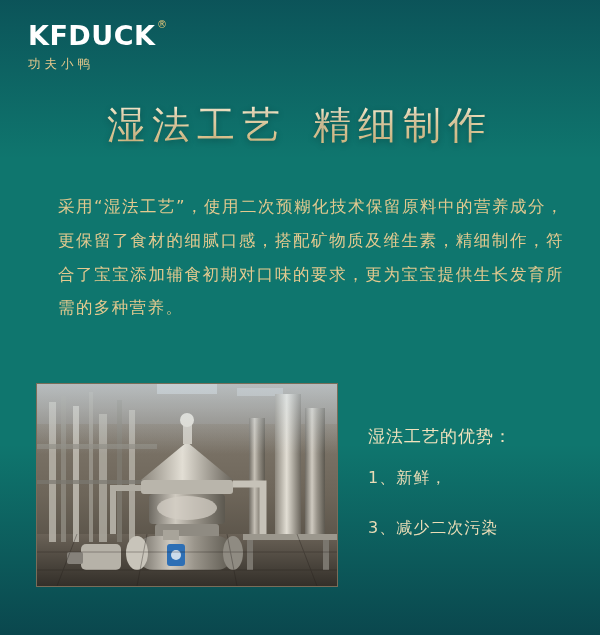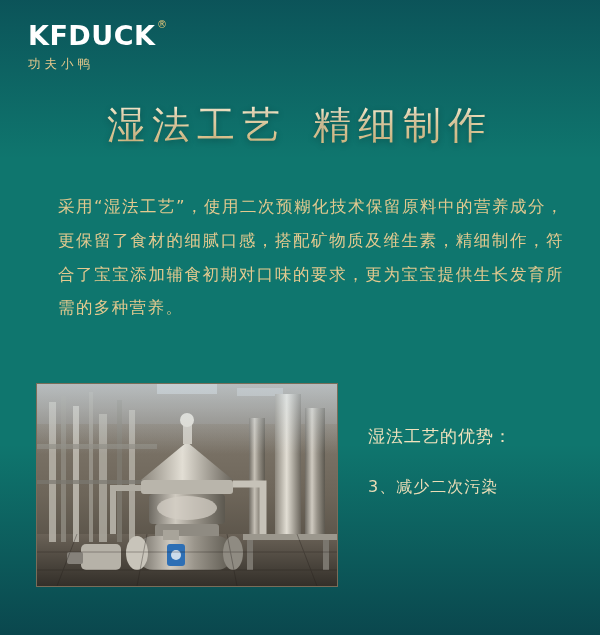--- a/index.html
+++ b/index.html
@@ -256,16 +256,17 @@
         <line x1="190" y1="150" x2="200" y2="202"></line>
         <line x1="260" y1="150" x2="280" y2="202"></line>
       </g>
 
       <rect x="0" y="0" width="300" height="70" fill="url(#glow)"></rect>
     </svg>
   </div>
 
   <div class="advantages">
     <div class="adv-title">湿法工艺的优势：</div>
+    <div class="adv-item">1、新鲜，</div>
     <div class="adv-item">3、减少二次污染</div>
   </div>
 
 </div>
 
 </body></html>

